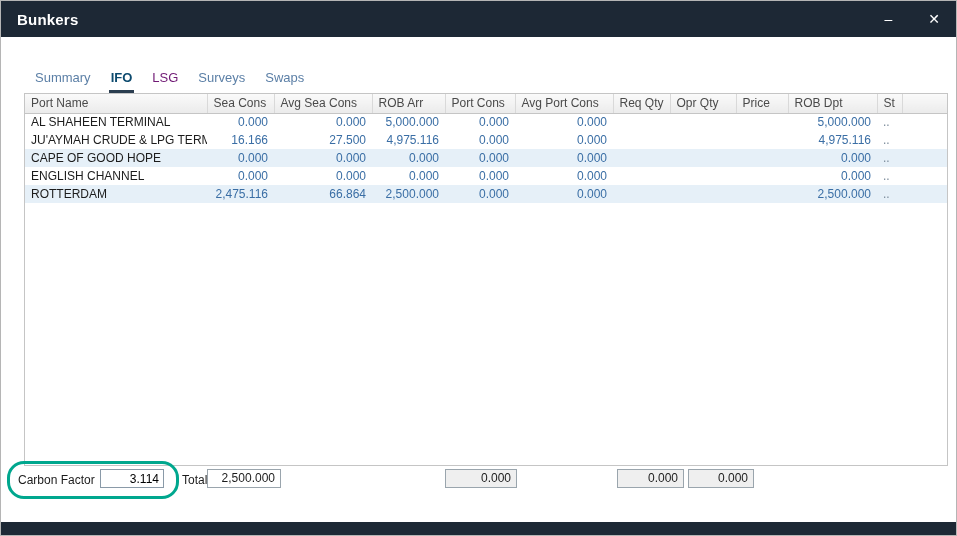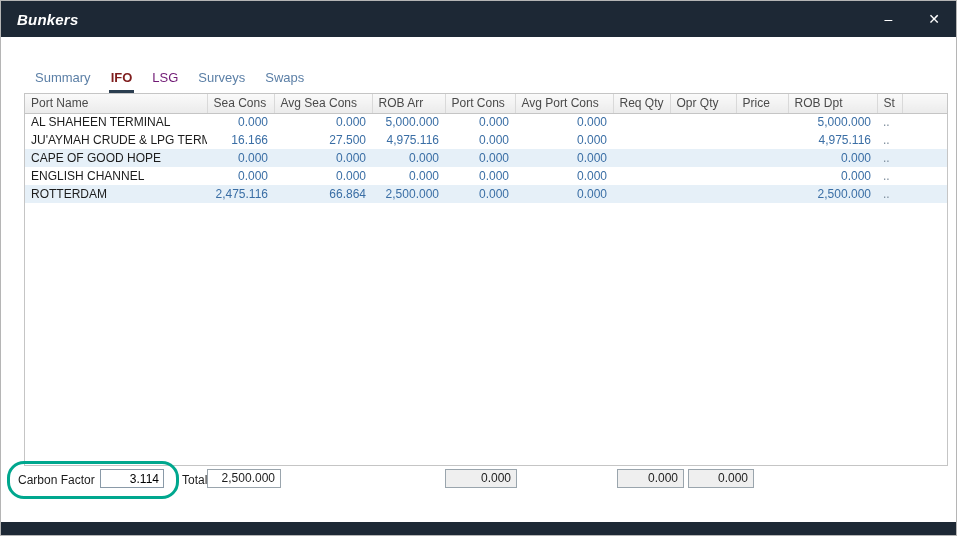--- a/index.html
+++ b/index.html
@@ -15,21 +15,21 @@
   .window{
     position:relative;width:957px;height:536px;background:#fff;
     border:1px solid #b5b5b5;overflow:hidden;
   }
   
   .titlebar{
     position:absolute;top:0;left:0;right:0;height:36px;
     background:var(--titlebar);color:#fff;display:flex;align-items:center;
     padding:0 16px;
   }
-  .title{font-size:15px;font-weight:bold;letter-spacing:.2px;font-style:italic;}
+  .title{font-size:15px;font-weight:bold;letter-spacing:.2px;}
   .win-controls{margin-left:auto;display:flex;gap:36px;align-items:center;}
   .win-btn{font-size:14px;cursor:pointer;line-height:1;}
   
   .toolbar{
     position:absolute;top:36px;left:0;right:0;height:30px;
     display:flex;align-items:center;padding:0 18px;background:#fff;
     border-bottom:1px solid #ececec;
   }
   .tool-link{
     color:var(--link);font-size:13px;font-weight:bold;cursor:pointer;
@@ -39,21 +39,21 @@
   .report-group{display:flex;align-items:center;margin-left:24px;gap:5px;}
   
   .tabbar{
     position:absolute;top:66px;left:0;right:0;height:26px;
     display:flex;align-items:flex-end;gap:16px;padding:0 32px;
   }
   .tab{
     font-size:13px;color:#5b7fa6;padding:0 2px 5px 2px;cursor:pointer;
     border-bottom:3px solid transparent;
   }
-  .tab.active{color:#7f1d1d;font-weight:bold;border-bottom-color:#2b3e50;}
+  .tab.active{color:#0c4a6e;font-weight:bold;border-bottom-color:#2b3e50;}
   .tab.muted{color:#701a75;}
   
   .grid-wrap{
     position:absolute;top:92px;left:23px;width:924px;height:373px;
     border:1px solid #c5c5c5;background:#fff;overflow:hidden;
   }
   table.grid{border-collapse:collapse;table-layout:fixed;width:923px;font-size:12px;}
   .grid th{
     background:linear-gradient(#fafafa,#ebebeb);
     border-right:1px solid #d9d9d9;border-bottom:1px solid #c5c5c5;

